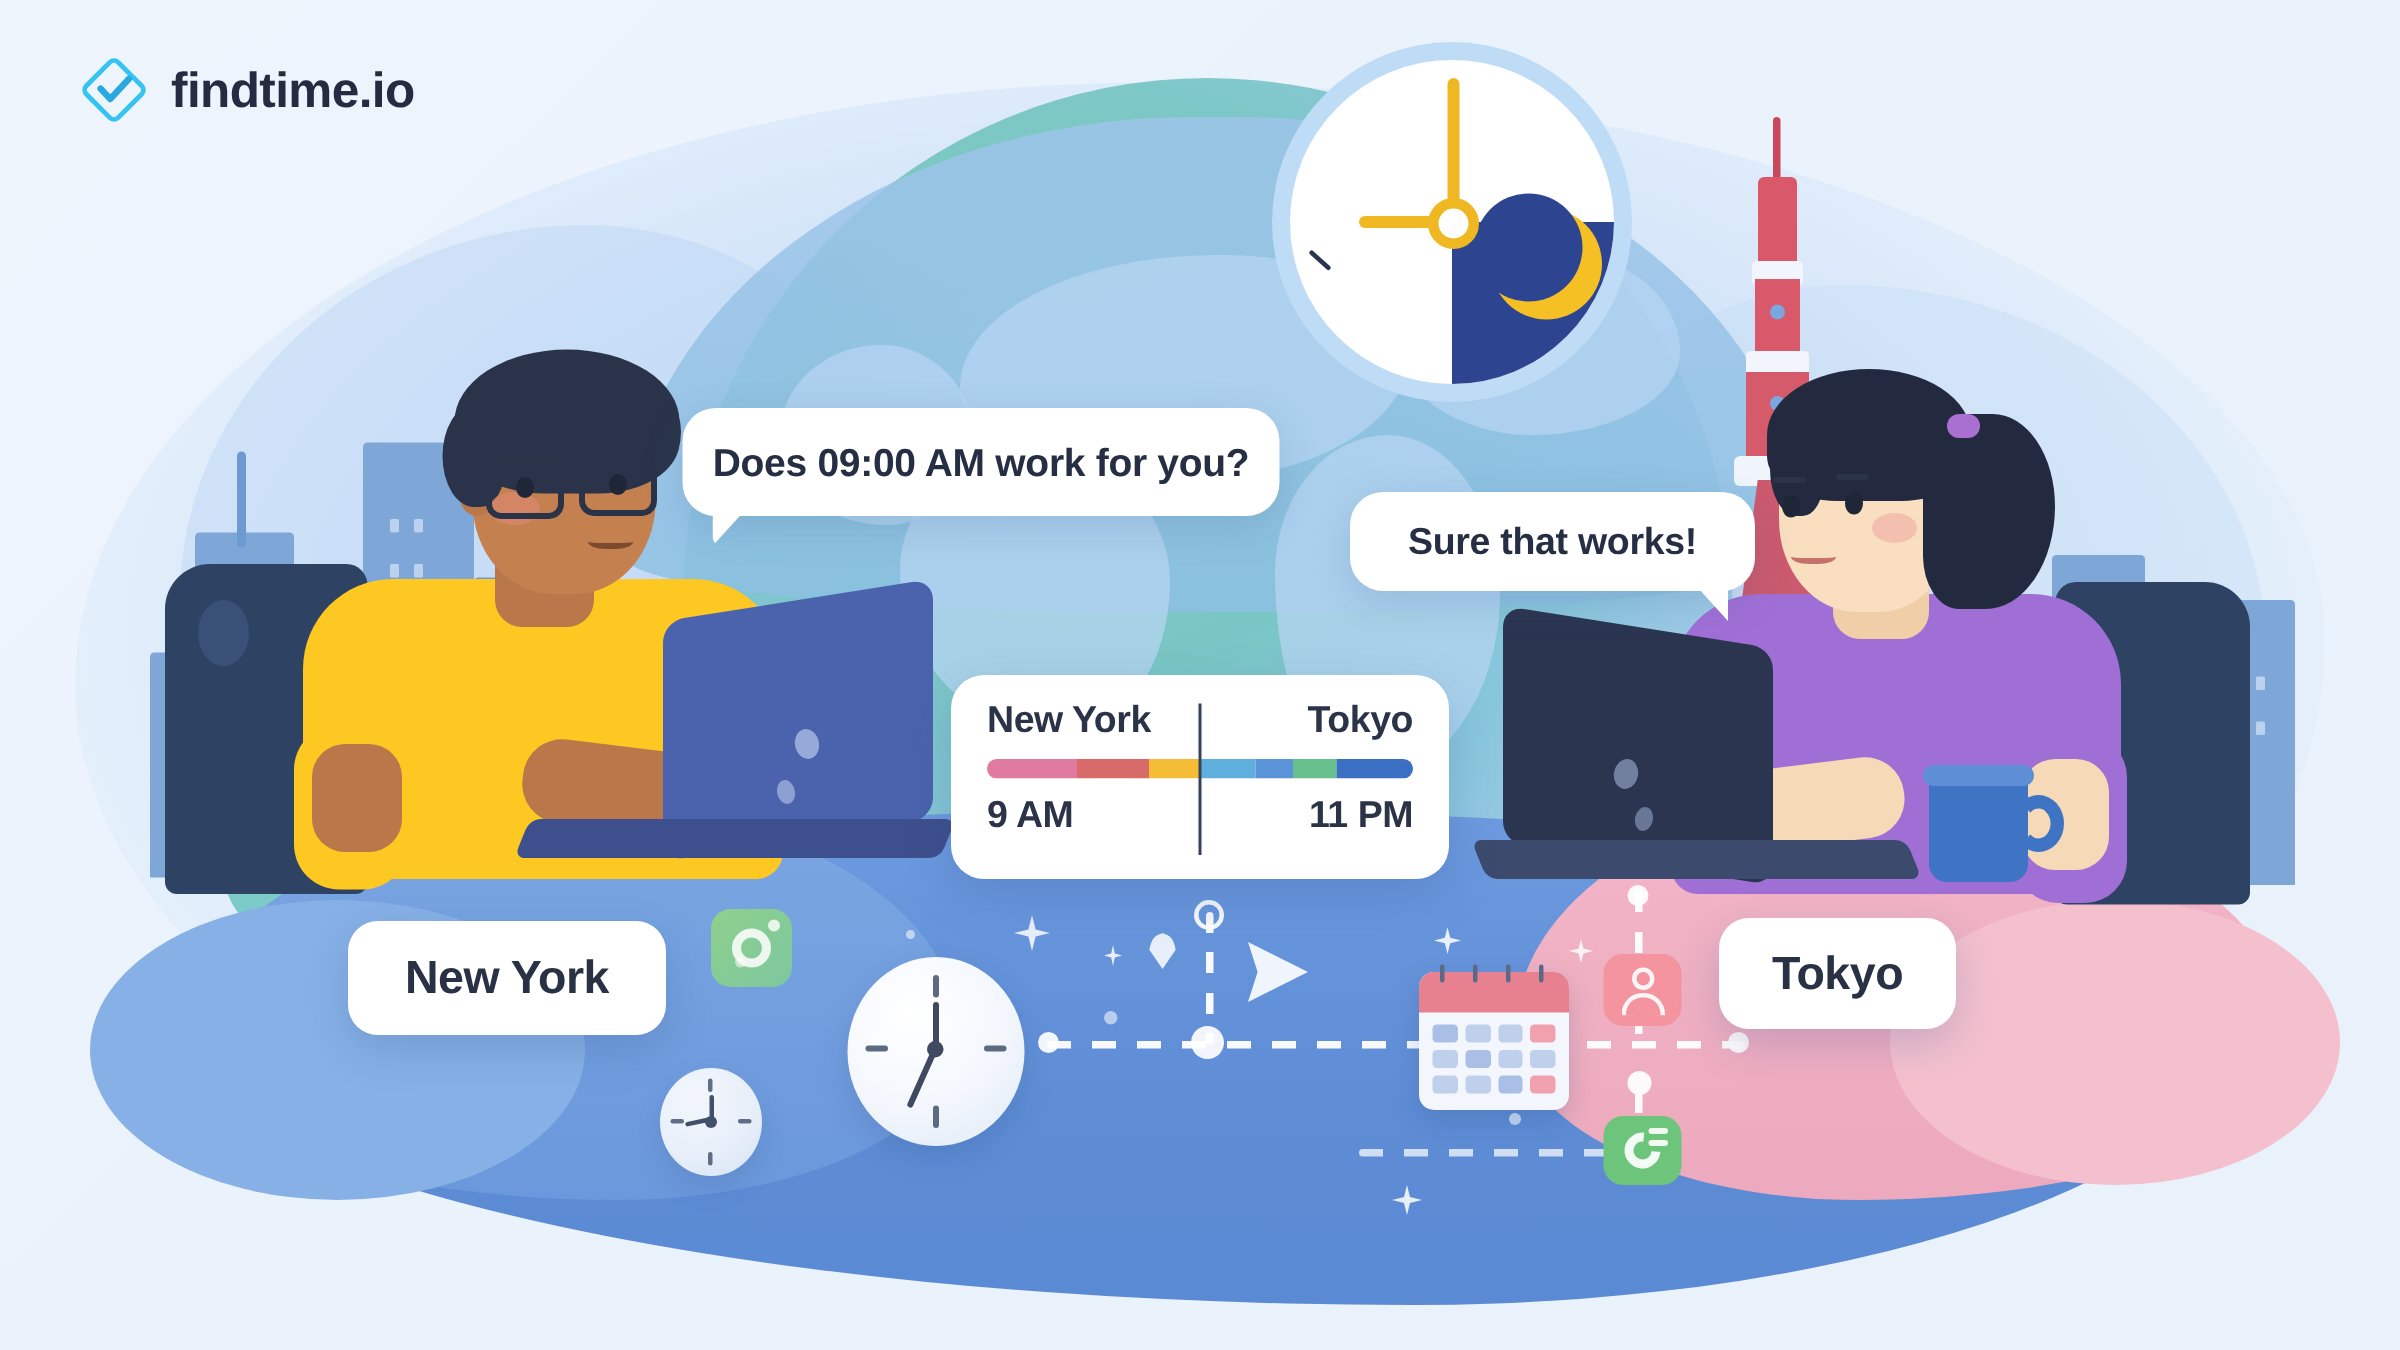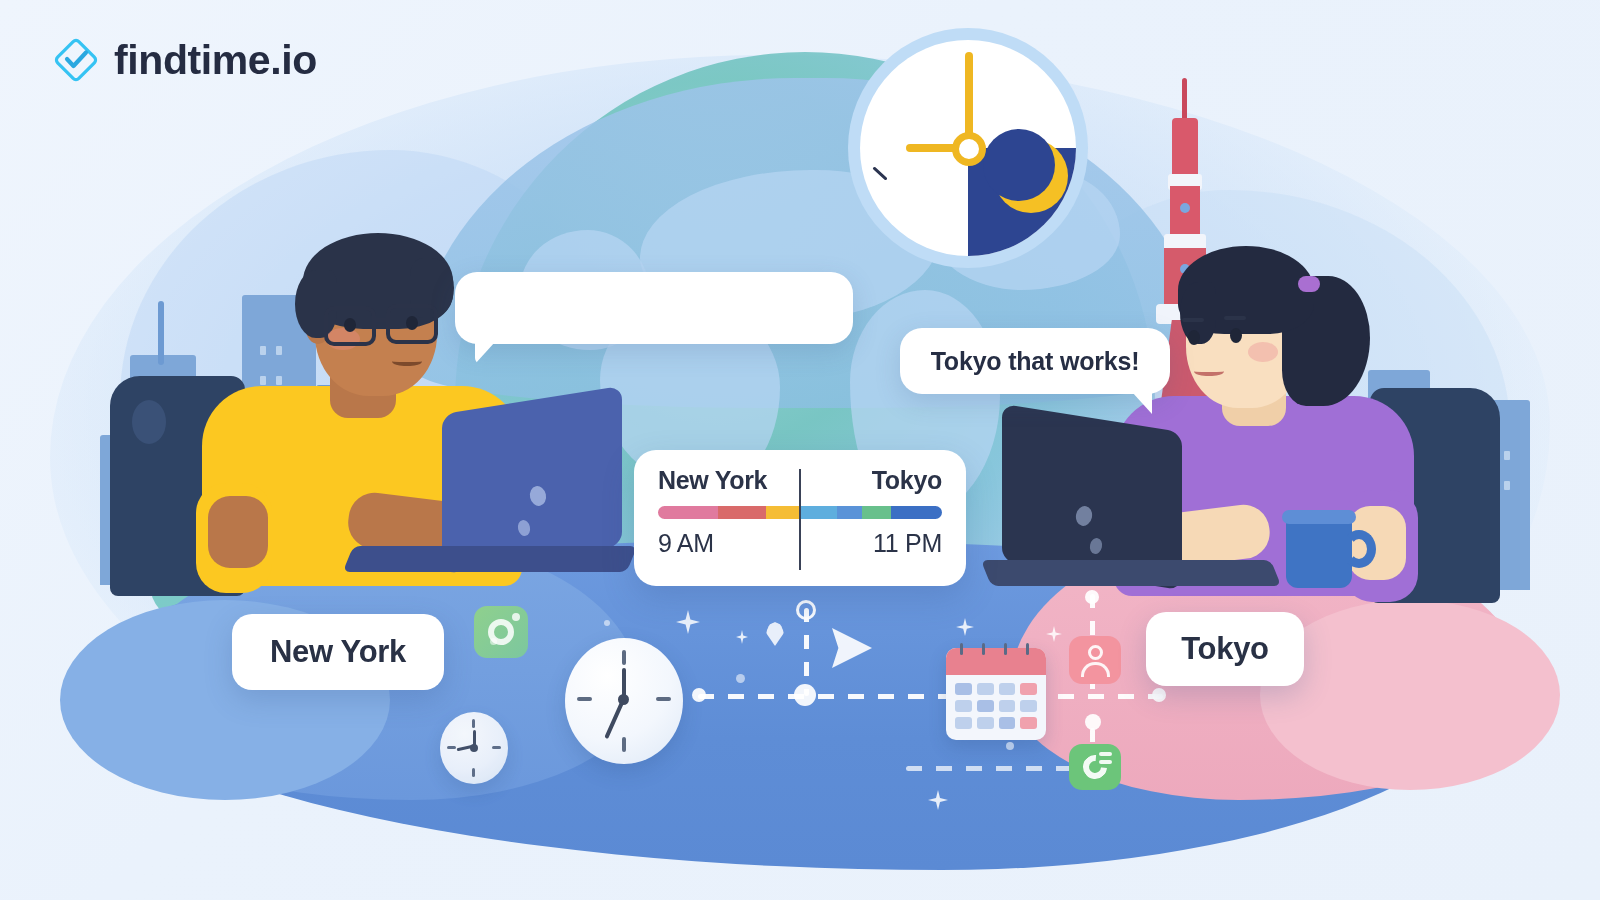--- a/index.html
+++ b/index.html
@@ -7,21 +7,21 @@
   body {
     font-family:"Liberation Sans", sans-serif;
     background:linear-gradient(135deg,#eff5fd 0%,#eaf2fc 40%,#e9f1fb 100%);
     position:relative;
   }
   .stage { position:absolute; inset:0; }
 
   
   .logo { position:absolute; left:52px; top:36px; display:flex; align-items:center; gap:14px; z-index:60; }
   .logo-mark { width:48px; height:48px; flex:0 0 48px; }
-  .logo-text { font-size:41px; font-weight:700; color:#252c42; letter-spacing:-0.4px; }
+  .logo-text { font-size:33px; font-weight:700; color:#252c42; letter-spacing:-0.4px; }
 
   
   .blob { position:absolute; border-radius:50%; }
   .blob-outer {
     left:50px; top:55px; width:1500px; height:805px;
     background:radial-gradient(ellipse at 48% 45%, rgba(177,206,242,.75) 0%, rgba(193,218,246,.55) 45%, rgba(214,232,250,.25) 70%, rgba(233,242,252,0) 88%);
     border-radius:48% 52% 46% 54% / 50% 46% 54% 50%;
   }
   .blob-soft1 { left:120px; top:150px; width:520px; height:520px; background:rgba(186,213,244,.45); border-radius:52% 48% 55% 45% / 48% 52% 48% 52%; }
   .blob-soft2 { right:90px; top:190px; width:520px; height:520px; background:rgba(196,219,246,.40); border-radius:46% 54% 48% 52% / 54% 46% 54% 46%; }
@@ -106,21 +106,21 @@
   #pill-tokyo { left:1146px; top:612px; width:158px; height:74px; }
 
   
   #tz-card {
     position:absolute; left:634px; top:450px; width:332px; height:136px;
     background:#fff; border-radius:22px; box-shadow:0 12px 32px rgba(50,80,140,.22);
     z-index:55; padding:16px 24px 14px;
   }
   .tz-row { display:flex; justify-content:space-between; align-items:center; }
   .tz-city { font-size:25px; font-weight:700; color:#2b3348; letter-spacing:-.3px; }
-  .tz-time { font-size:25px; font-weight:400; color:#2b3348; letter-spacing:-.3px; }
+  .tz-time { font-size:25px; font-weight:700; color:#2b3348; letter-spacing:-.3px; }
   .tz-bar { display:flex; height:13px; border-radius:7px; overflow:hidden; margin:11px 0 10px; }
   .tz-seg { height:100%; }
   .tz-divider { position:absolute; left:50%; top:19px; width:2px; height:101px; background:#3a4257; transform:translateX(-50%); }
 
   
   .deco { position:absolute; z-index:45; }
   .wallclock {
     border-radius:50%;
     background:radial-gradient(circle at 36% 30%, #ffffff 0%, #f3f7fd 55%, #dde8f6 100%);
     box-shadow:0 8px 20px rgba(40,70,120,.18);
@@ -304,25 +304,26 @@
     <div style="position:absolute;right:408px;top:268px;width:16px;height:20px;border-radius:50%;background:#8494b3;opacity:.8;transform:rotate(12deg);"></div>
     <div style="position:absolute;right:398px;top:300px;width:12px;height:16px;border-radius:50%;background:#8494b3;opacity:.7;transform:rotate(12deg);"></div>
     <div class="laptop-base" style="right:224px;top:322px;width:290px;height:26px;background:#3c4a6e;border-radius:7px;transform:skewX(22deg);"></div>
 
     <div style="position:absolute;right:148px;top:272px;width:66px;height:78px;background:#3f74c4;border-radius:6px 6px 12px 12px;"></div>
     <div style="position:absolute;right:144px;top:272px;width:74px;height:14px;border-radius:7px;background:#5e8ed6;"></div>
     <div style="position:absolute;right:124px;top:292px;width:34px;height:38px;border:9px solid #3f74c4;border-radius:50%;border-left-color:transparent;"></div>
   </div>
 
   <div class="bubble" id="bubble-left">
+    <span>Does 09:00 AM work for you?</span>
     <span class="tail"></span>
   </div>
 
   <div class="bubble" id="bubble-right">
-    <span>Tokyo that works!</span>
+    <span>Sure that works!</span>
     <span class="tail"></span>
   </div>
 
   <div id="tz-card">
     <div class="tz-row">
       <span class="tz-city">New York</span>
       <span class="tz-city">Tokyo</span>
     </div>
     <div class="tz-bar" id="tz-bar">
         <div class="tz-seg" style="background: rgb(224, 122, 158); width: 21%;"></div>

